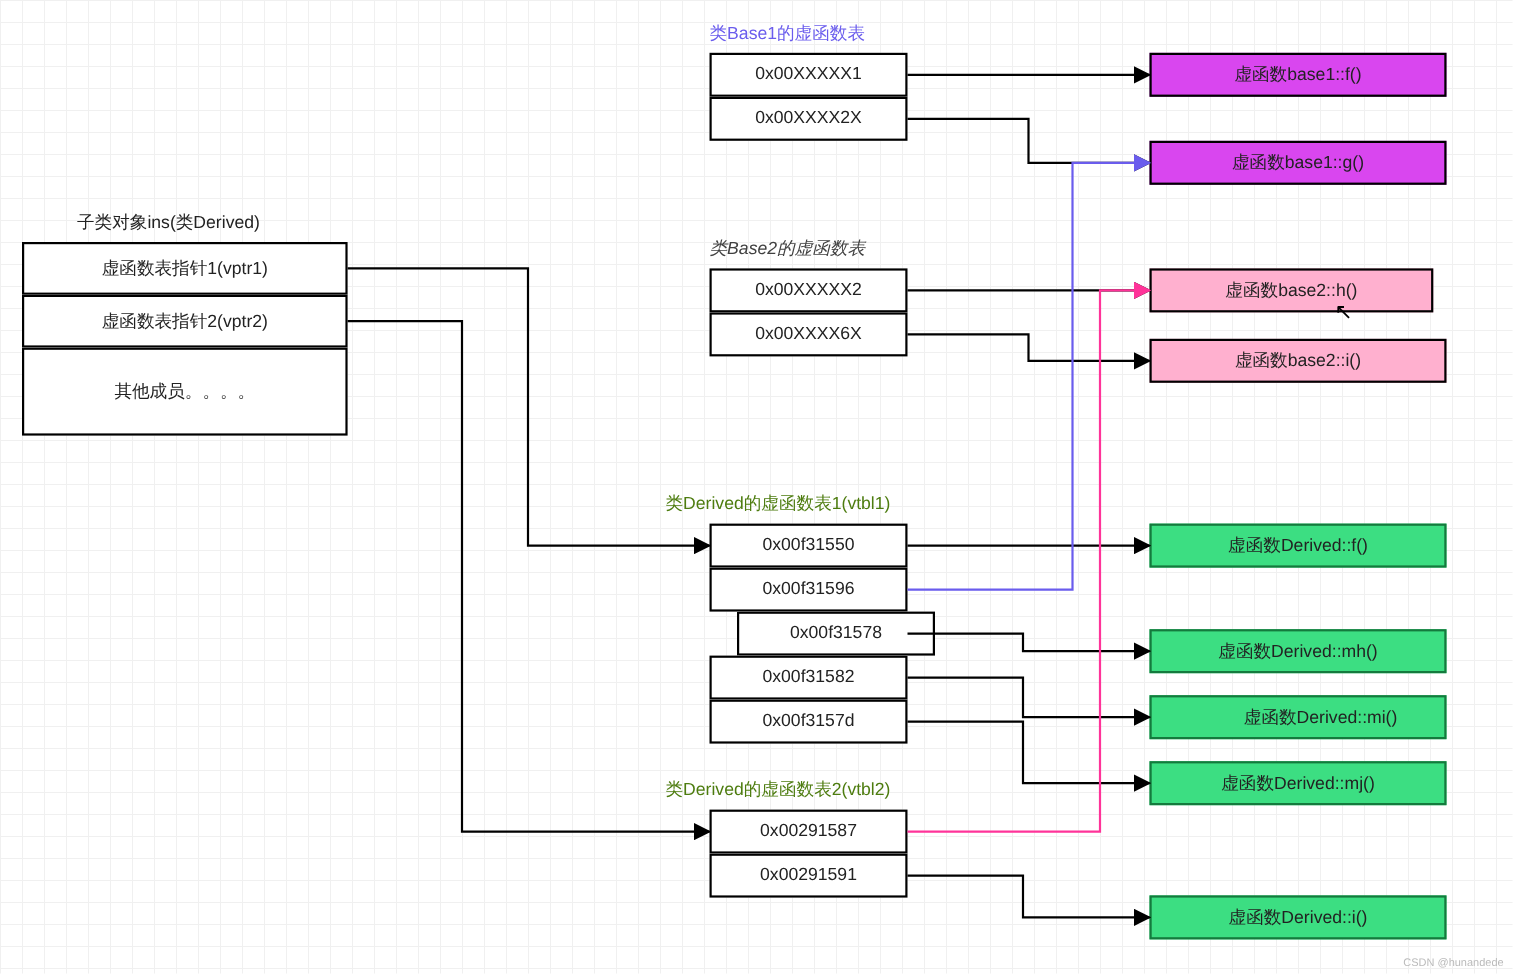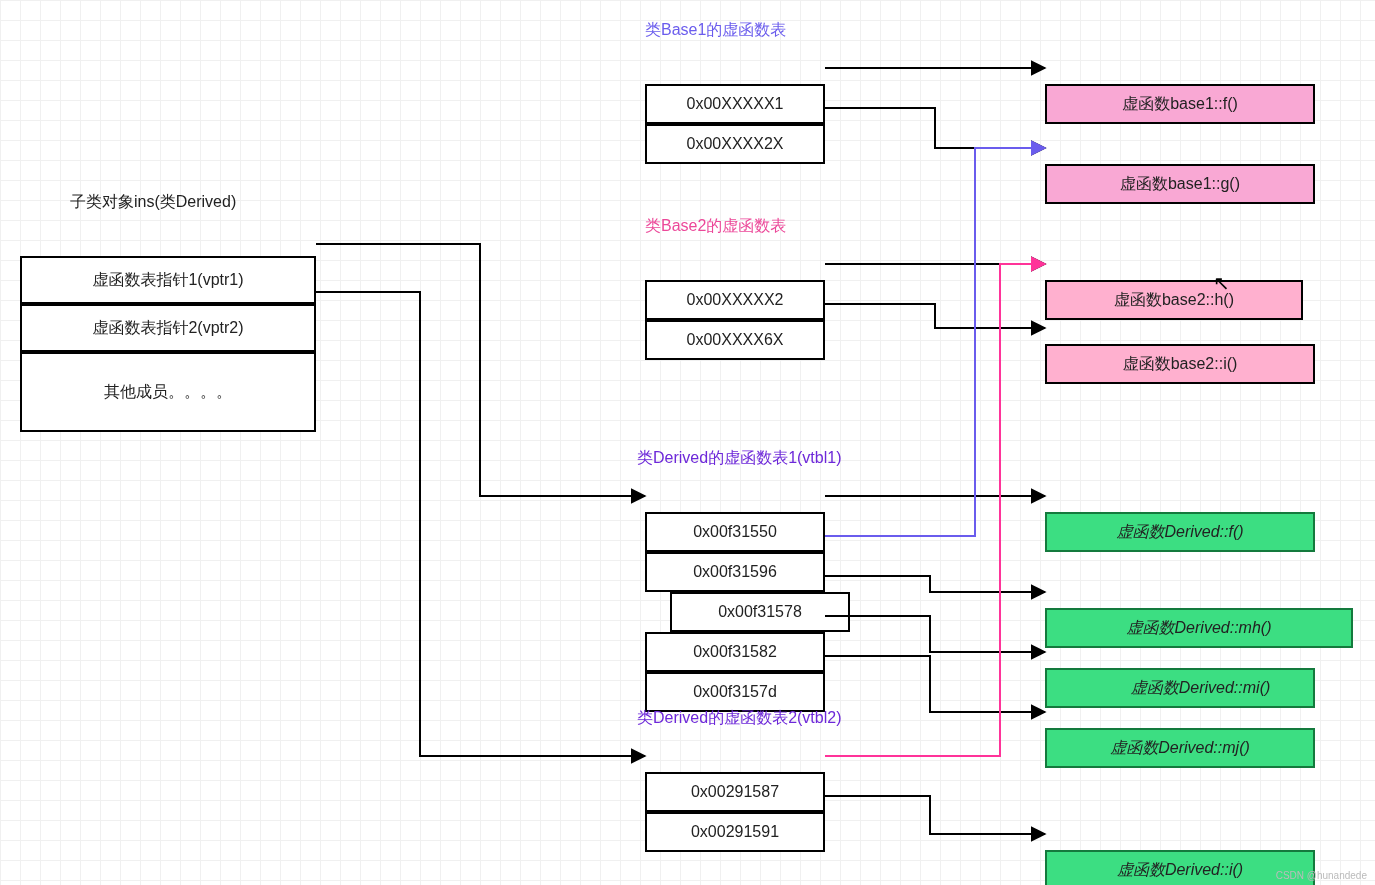--- a/index.html
+++ b/index.html
@@ -15,29 +15,28 @@
     color:#222;
     position:relative;
   }
   .box{
     position:absolute;
     border:2px solid #000;
     background:#fff;
     display:flex;align-items:center;justify-content:center;
     box-sizing:border-box;
     text-align:center;
-    margin-top:36px;
   }
   .lbl{position:absolute;font-size:16px;white-space:nowrap;}
   .lbl.blue{color:#6a5ced;}
-  .lbl.pink{color:#ec4899;}
-  .lbl.green{color:#6d28d9;margin-left:32px;}
-  .fn-purple{background:#f9a8d4;}
+  .lbl.pink{color:#404040;font-style:italic;}
+  .lbl.green{color:#4d7c0f;}
+  .fn-purple{background:#d946ef;}
   .fn-pink{background:#ffb0cf;}
-  .fn-green{background:#3cde82;border-color:#147a3d;font-style:italic;}
+  .fn-green{background:#3cde82;border-color:#147a3d;}
   .watermark{position:absolute;right:8px;bottom:4px;color:#bbb;font-size:10px;}
   svg{position:absolute;left:0;top:0;pointer-events:none;}
   .cursor{position:absolute;left:1213px;top:271px;font-size:20px;color:#000;pointer-events:none;}
 </style>
 </head>
 <body>
 
 <div class="lbl" style="left:70px;top:192px;">子类对象ins(类Derived)</div>
 <div class="box" style="left:20px;top:220px;width:296px;height:48px;">虚函数表指针1(vptr1)</div>
 <div class="box" style="left:20px;top:268px;width:296px;height:48px;">虚函数表指针2(vptr2)</div>
@@ -60,21 +59,21 @@
 
 <div class="lbl green" style="left:605px;top:708px;">类Derived的虚函数表2(vtbl2)</div>
 <div class="box" style="left:645px;top:736px;width:180px;height:40px;">0x00291587</div>
 <div class="box" style="left:645px;top:776px;width:180px;height:40px;">0x00291591</div>
 
 <div class="box fn-purple" style="left:1045px;top:48px;width:270px;height:40px;">虚函数base1::f()</div>
 <div class="box fn-purple" style="left:1045px;top:128px;width:270px;height:40px;">虚函数base1::g()</div>
 <div class="box fn-pink" style="left:1045px;top:244px;width:258px;height:40px;">虚函数base2::h()</div>
 <div class="box fn-pink" style="left:1045px;top:308px;width:270px;height:40px;">虚函数base2::i()</div>
 <div class="box fn-green" style="left:1045px;top:476px;width:270px;height:40px;">虚函数Derived::f()</div>
-<div class="box fn-green" style="left:1045px;top:572px;width:308px;height:40px;">虚函数Derived::mh()</div>
+<div class="box fn-green" style="left:1045px;top:572px;width:270px;height:40px;">虚函数Derived::mh()</div>
 <div class="box fn-green" style="left:1045px;top:632px;width:270px;height:40px;padding-left:41px;">虚函数Derived::mi()</div>
 <div class="box fn-green" style="left:1045px;top:692px;width:270px;height:40px;">虚函数Derived::mj()</div>
 <div class="box fn-green" style="left:1045px;top:814px;width:270px;height:40px;">虚函数Derived::i()</div>
 
 <svg width="1375" height="885">
   <defs>
     <marker id="ah" viewBox="0 0 10 10" refX="9" refY="5" markerWidth="8" markerHeight="8" orient="auto-start-reverse">
       <path d="M0,0 L10,5 L0,10 z" fill="#000"></path>
     </marker>
     <marker id="ahb" viewBox="0 0 10 10" refX="9" refY="5" markerWidth="8" markerHeight="8" orient="auto-start-reverse">

